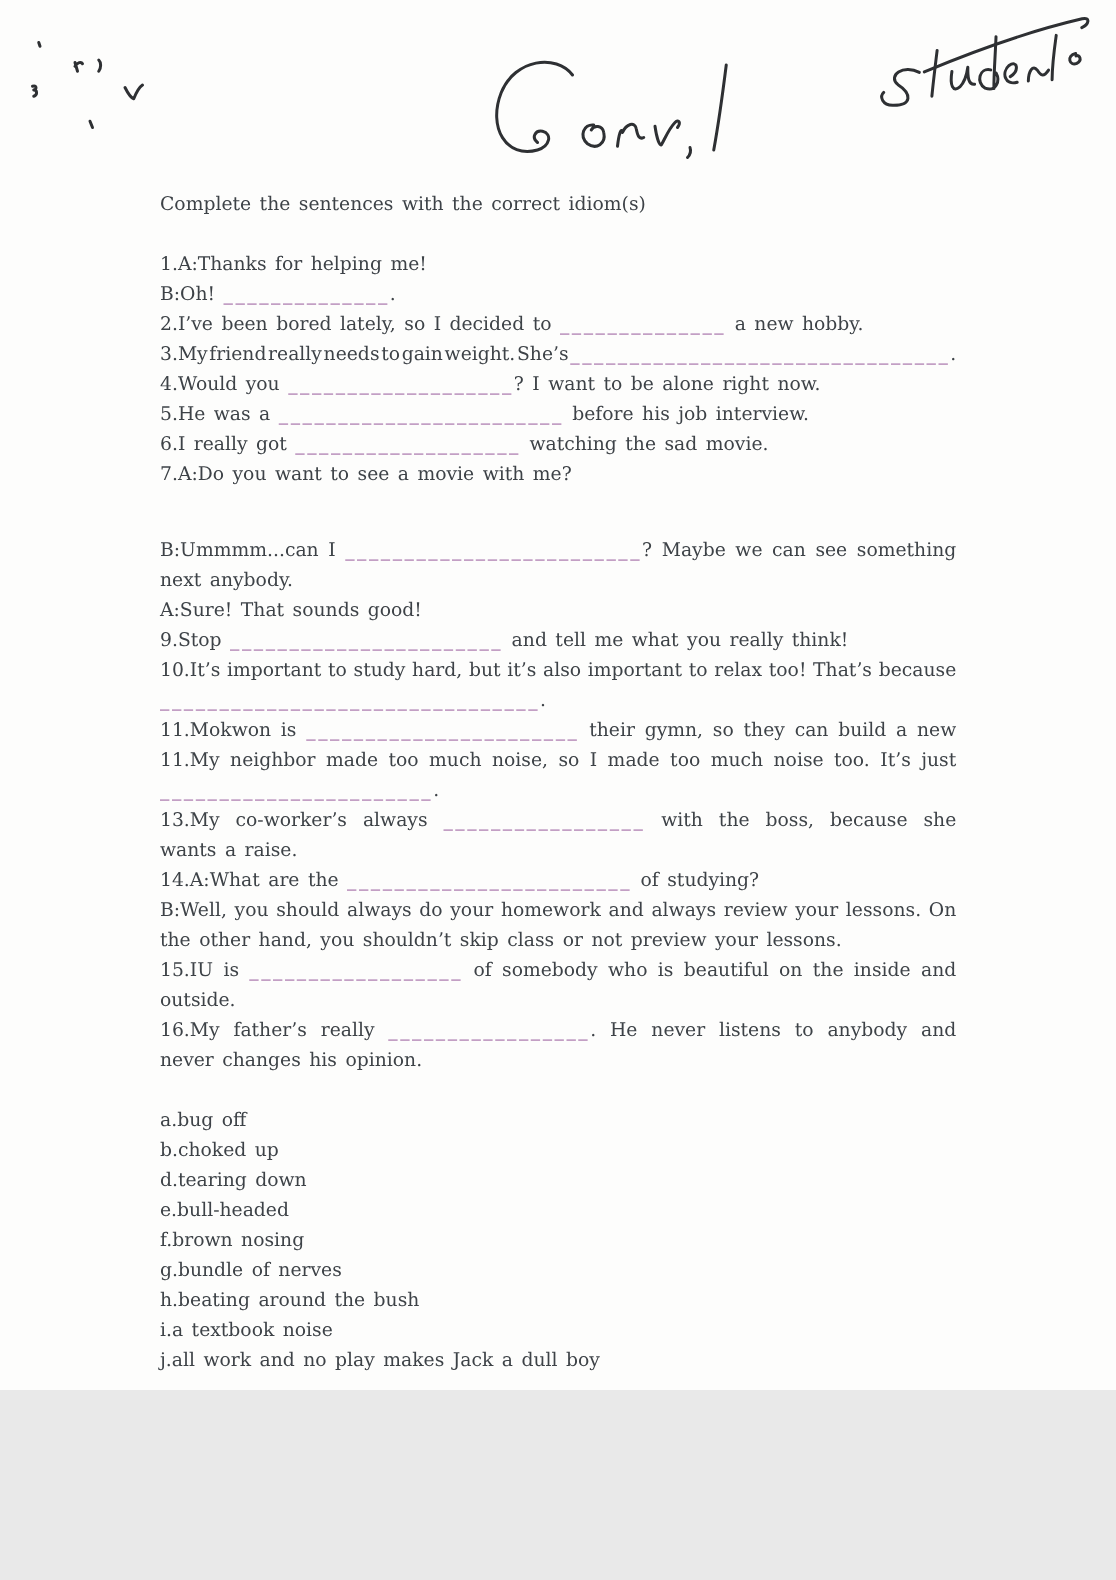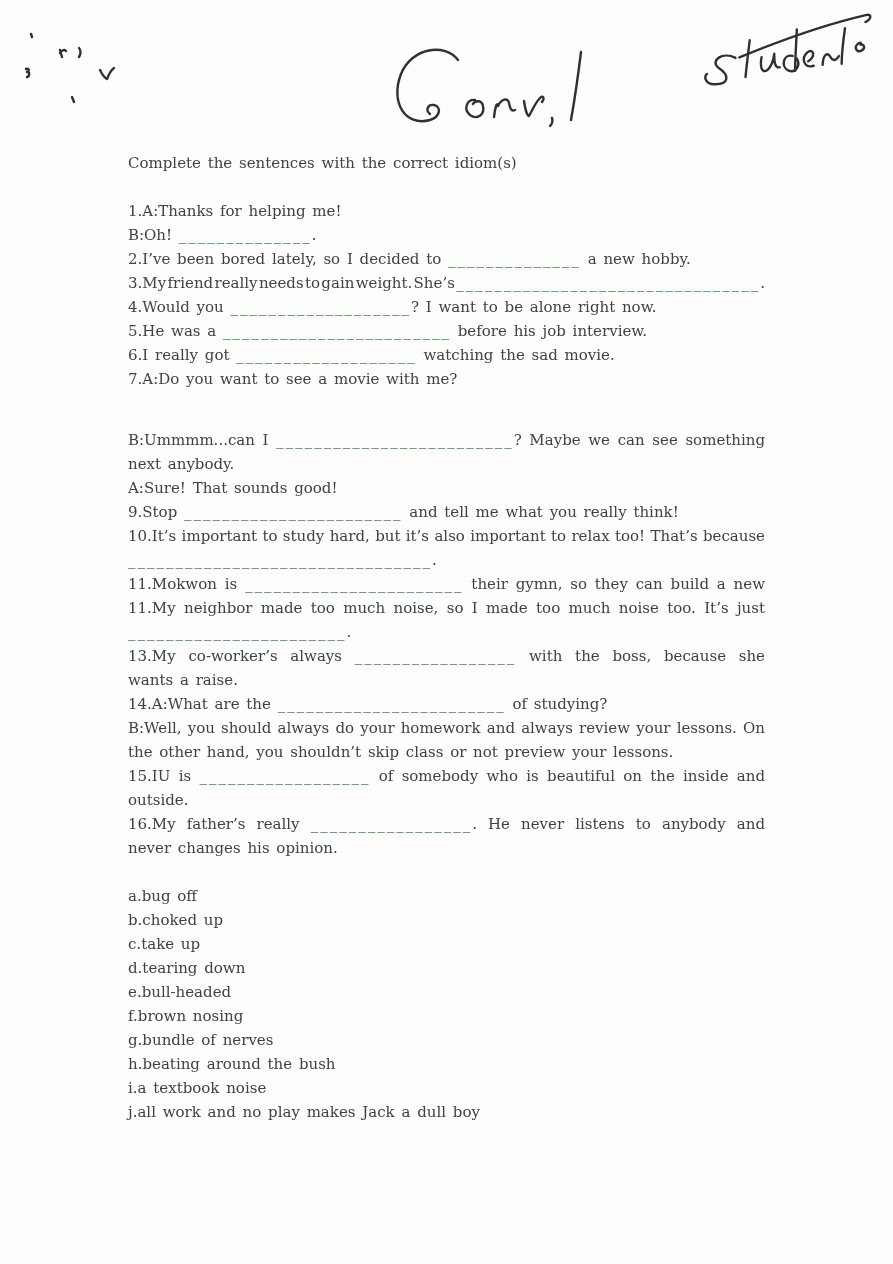--- a/index.html
+++ b/index.html
@@ -1,38 +1,38 @@
 <!DOCTYPE html>
 <html><head>
 <meta charset="utf-8">
 <style>
   html,body{margin:0;padding:0;background:#e9e9e9;}
   .page{
     position:relative;
-    width:893px;height:1264px;
+    width:893px;height:1112px;
     background:#fdfdfc;
     overflow:hidden;
     font-family:"DejaVu Serif", serif;
     color:#3d4247;
   }
   .content{
     position:absolute;left:128px;top:151px;width:637px;
     font-size:15px;line-height:24px;
   }
   .line{
     height:24px;
     white-space:pre;
     word-spacing:2px;
   }
-  .line.justify{overflow:hidden;text-align:right;}
+  .line.justify{overflow:hidden;}
   .instruction{margin-bottom:24px;}
   .options-list{margin-top:24px;}
   .blank{
     letter-spacing:2px;
-    color:#14532d;
+    color:#701a75;
   }
   .hw{position:absolute;}
   .hw svg path{fill:none;stroke:#2e3033;stroke-width:2.4;stroke-linecap:round;stroke-linejoin:round;}
   .hw-students{transform:rotate(-6deg);}
   .artifacts svg path{fill:none;stroke-linecap:round;stroke-linejoin:round;}
   .sr{position:absolute;width:1px;height:1px;overflow:hidden;clip:rect(0 0 0 0);white-space:nowrap;}
 </style>
 </head>
 <body>
 
@@ -102,21 +102,20 @@
         <div class="line justify" style="word-spacing: 1.38411px;">B:Well, you should always do your homework and always review your lessons. On</div>
         <div class="line">the other hand, you shouldn’t skip class or not preview your lessons.</div>
         <div class="line justify" style="word-spacing: 3.51562px;">15.IU is <span class="blank">__________________</span> of somebody who is beautiful on the inside and</div>
         <div class="line">outside.</div>
         <div class="line justify" style="word-spacing: 6.30556px;">16.My father’s really <span class="blank">_________________</span>. He never listens to anybody and</div>
         <div class="line">never changes his opinion.</div>
       </div>
     <div id="options" class="options-list">
         <div class="line">a.bug off</div>
         <div class="line">b.choked up</div>
-        <div class="line">c.take up</div>
         <div class="line">d.tearing down</div>
         <div class="line">e.bull-headed</div>
         <div class="line">f.brown nosing</div>
         <div class="line">g.bundle of nerves</div>
         <div class="line">h.beating around the bush</div>
         <div class="line">i.a textbook noise</div>
         <div class="line">j.all work and no play makes Jack a dull boy</div>
       </div>
   </div>
 

